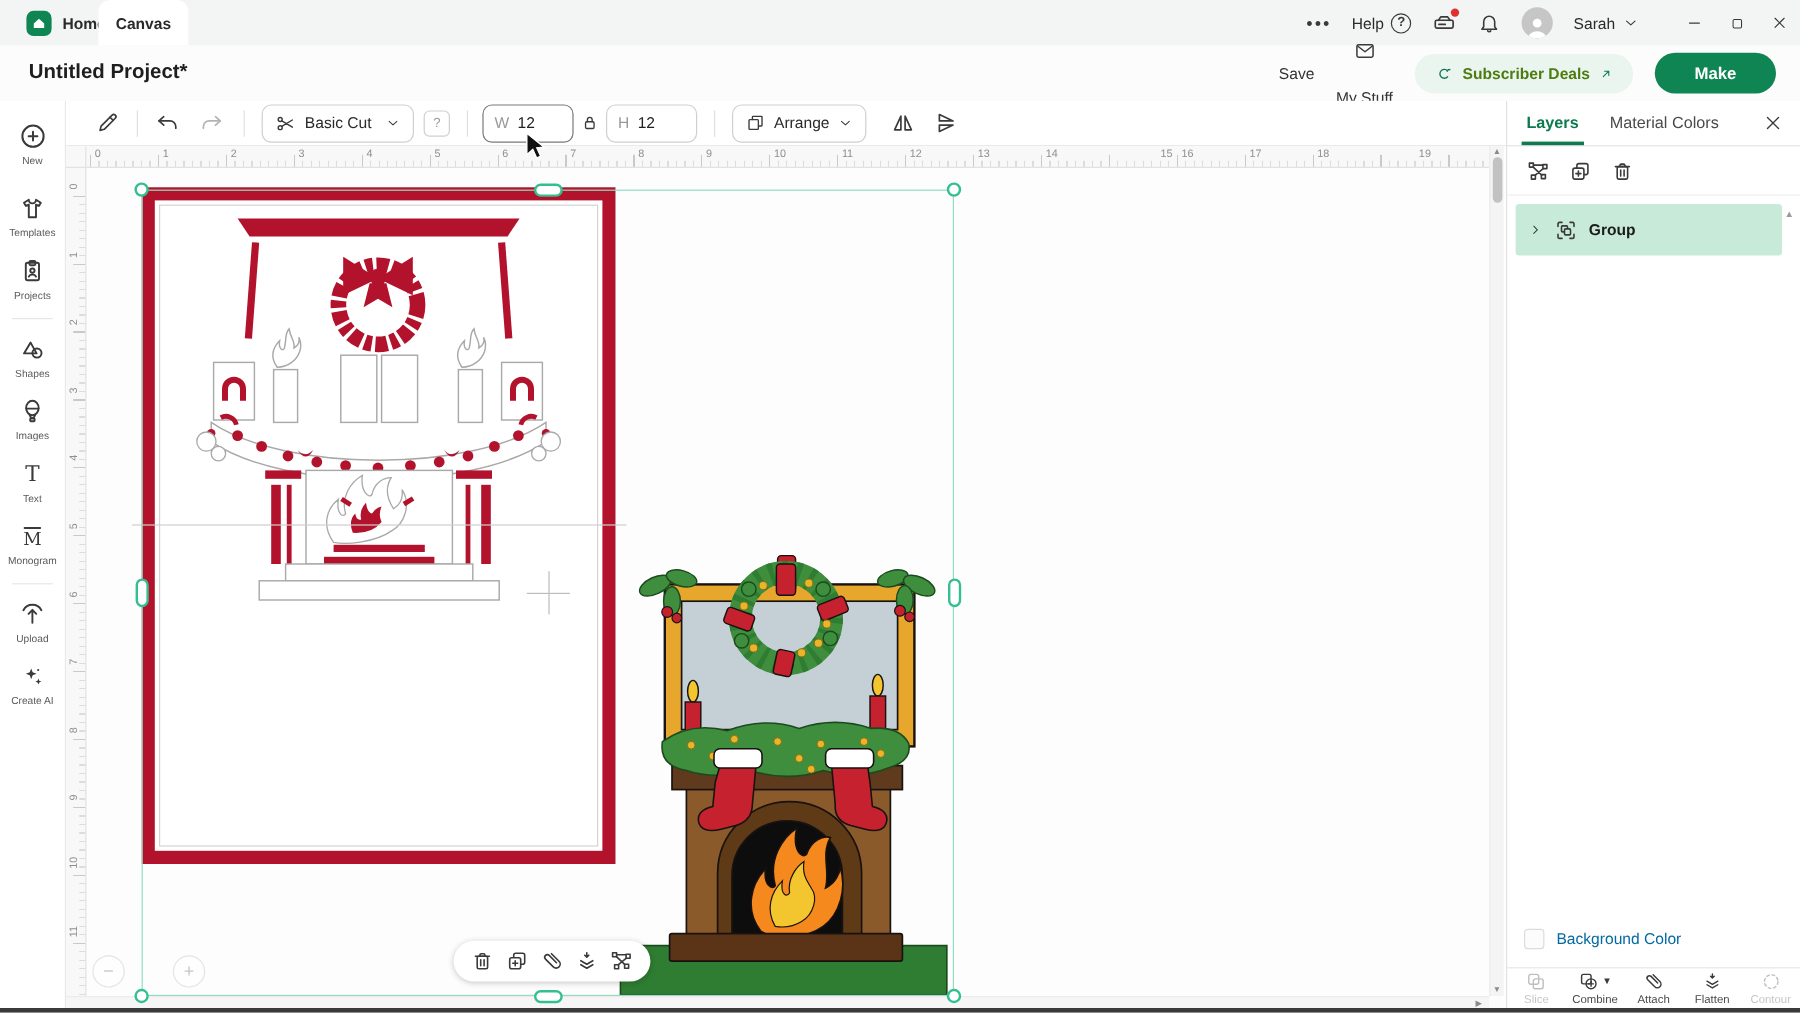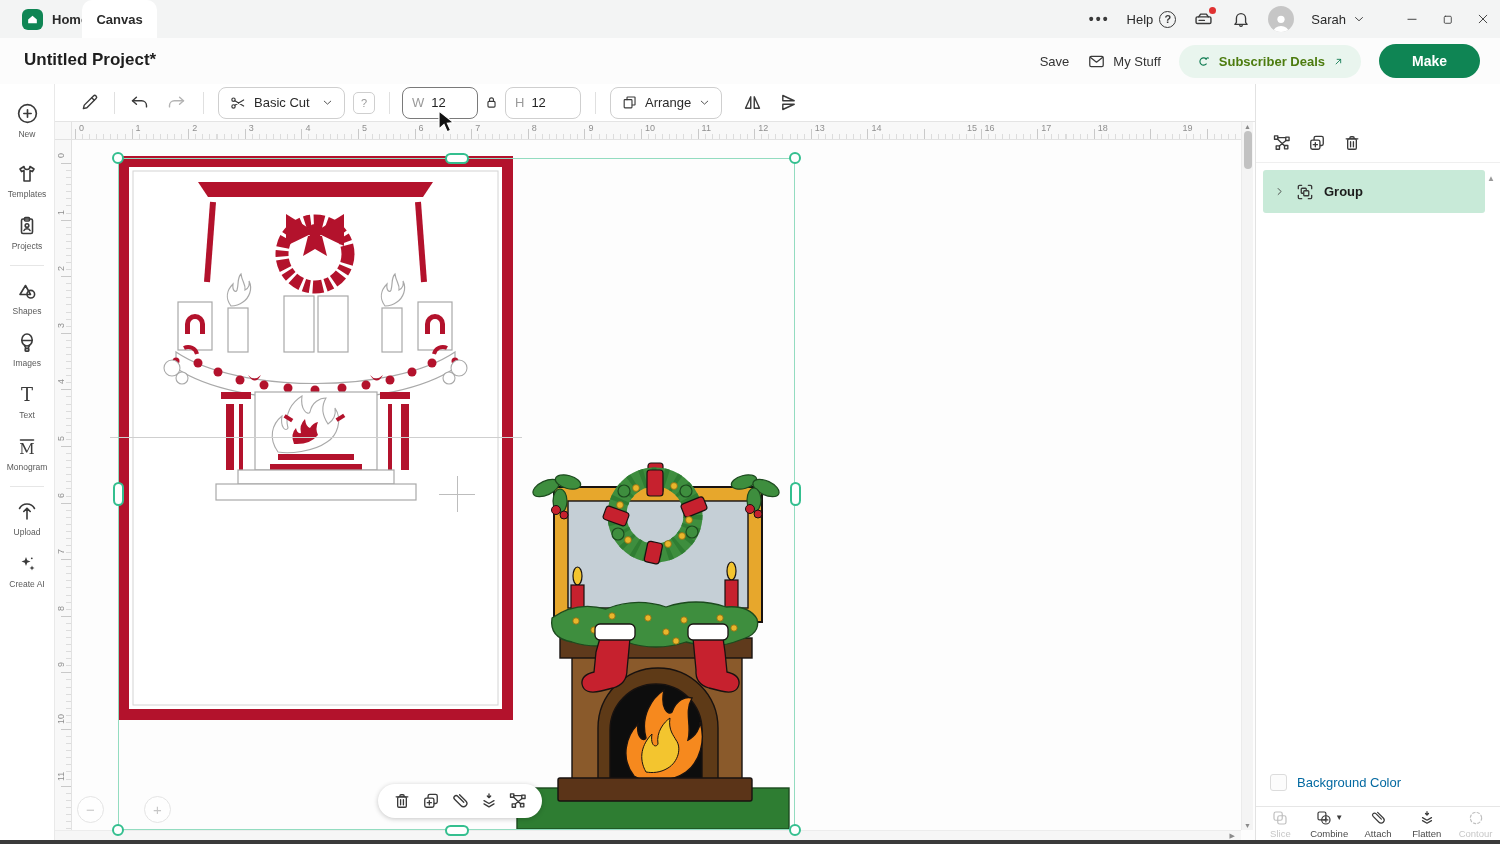--- a/index.html
+++ b/index.html
@@ -25,21 +25,21 @@
   .badge { position:absolute; right:-2px; top:-2px; width:7px; height:7px; background:#e03131; border-radius:50%; }
   .avatar { width:26px; height:26px; border-radius:50%; background:#c6c6c6; display:flex; align-items:flex-end; justify-content:center; overflow:hidden; }
   .uname { font-size:13px; color:#2a2a2a; }
   .winctl { display:flex; align-items:center; gap:22px; margin-left:22px; }
 
   
   .titlerow { position:absolute; left:0; top:38px; width:1500px; height:46px; background:#fcfcfc; }
   .proj-title { position:absolute; left:24px; top:12px; font-size:17px; font-weight:700; color:#1e1e1e; }
   .title-right { position:absolute; right:20px; top:0; height:46px; display:flex; align-items:center; gap:18px; }
   .save-lbl { font-size:13px; color:#333; cursor:pointer; }
-  .mystuff { display:flex; align-items:center; gap:7px; font-size:13px; color:#333; cursor:pointer; }
+  .mystuff { display:flex; align-items:center; gap:22px; font-size:13px; color:#333; cursor:pointer;flex-direction:column; }
   .deals-pill { display:flex; align-items:center; gap:7px; background:#e9f5ee; border-radius:17px; height:33px; padding:0 16px; cursor:pointer; }
   .deals-pill span { font-size:13px; font-weight:700; color:#4d7c0f;text-align:center; }
   .make-btn { width:101px; height:34px; background:#0f8554; border-radius:17px; color:#fff; font-size:14px; font-weight:700; display:flex; align-items:center; justify-content:center; cursor:pointer; }
 
   
   .toolbar { position:absolute; left:55px; top:84px; width:1200px; height:38px; background:#fff; border-bottom:1px solid #e4e4e4; display:flex; align-items:center; }
   .tsep { width:1px; height:22px; background:#e0e0e0; }
   .tbtn { display:flex; align-items:center; justify-content:center; cursor:pointer; }
   .pill { display:flex; align-items:center; gap:7px; height:32px; border:1px solid #cfcfcf; border-radius:8px; padding:0 10px; cursor:pointer; background:#fff; }
   .pill span { font-size:13px; color:#2a2a2a; }
@@ -630,20 +630,27 @@
       <span class="sarrow" style="top:1px;">▲</span>
       <div class="vthumb"></div>
       <span class="sarrow" style="bottom:1px;">▼</span>
     </div>
     <div class="hscroll">
       <span class="harrow">▶</span>
     </div>
   </div>
 
   <div class="rpanel">
+    <div class="rp-head">
+      <span class="rp-tab active">Layers</span>
+      <span class="rp-tab idle">Material Colors</span>
+      <svg class="ic rp-close" width="17" height="17" viewBox="0 0 24 24">
+          <path d="M5.5 5.5 18.5 18.5M18.5 5.5 5.5 18.5"></path>
+        </svg>
+    </div>
     <div class="rp-icons">
       <svg class="ic" width="20" height="20" viewBox="0 0 24 24">
         <rect x="3" y="3.5" width="4" height="4"></rect>
           <rect x="16.5" y="5" width="4" height="4"></rect>
           <rect x="5" y="15.5" width="4" height="4"></rect>
           <rect x="15" y="15" width="4" height="4"></rect>
         <path d="M7 5.5h9.5M6.8 7.5l8.5 8M8.8 15.5l8-6.5"></path>
       </svg>
       <svg class="ic" width="20" height="20" viewBox="0 0 24 24">
         <rect x="8.5" y="4" width="11" height="11" rx="2"></rect>

